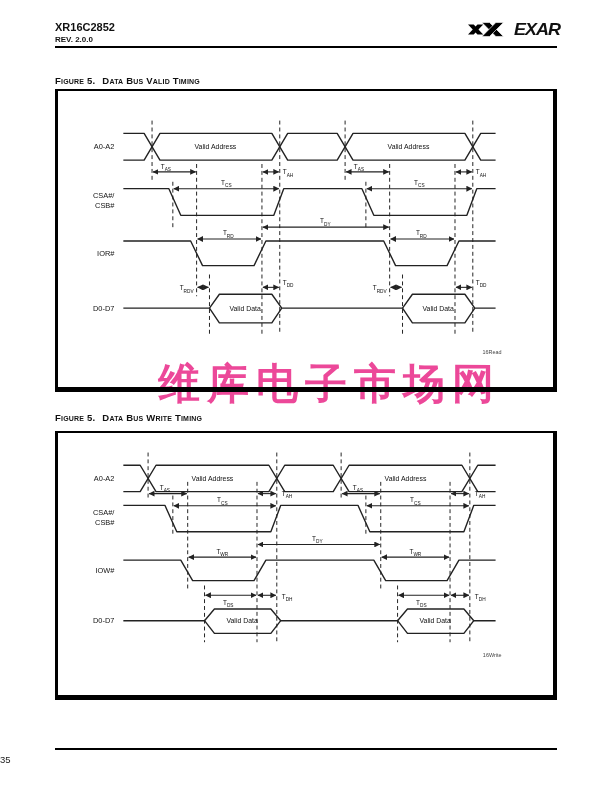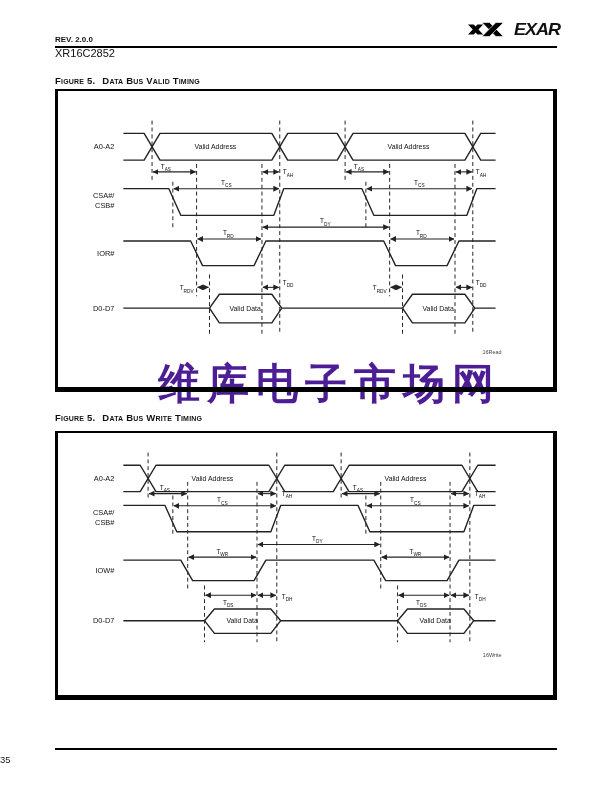--- a/index.html
+++ b/index.html
@@ -1,29 +1,29 @@
 <!DOCTYPE html>
 <html><head>
 <meta charset="utf-8">
 <style>
   html,body{margin:0;padding:0;background:#fff;}
   .page{position:relative;width:612px;height:792px;background:#fff;overflow:hidden;
         font-family:"Liberation Sans",sans-serif;color:#111;}
-  .hdr-part{position:absolute;left:55px;top:21px;font-size:11px;font-weight:normal;margin-top:26px;}
+  .hdr-part{position:absolute;left:55px;top:21px;font-size:11px;font-weight:bold;}
   .hdr-rev{position:absolute;left:55px;top:35px;font-size:8px;font-weight:bold;}
   .hdr-title{position:absolute;left:0;right:0;top:24px;text-align:center;font-size:10.5px;font-weight:bold;letter-spacing:.2px;}
   .hdr-rule{position:absolute;left:55px;top:46px;width:502px;height:2px;background:#000;}
   .logo{position:absolute;right:52px;top:19px;display:flex;align-items:center;gap:8px;}
   .logo-text{font-size:18px;font-weight:bold;font-style:italic;letter-spacing:-1px;transform:scaleY(.95);}
   .figcap{position:absolute;left:55px;font-size:9.5px;font-weight:bold;font-variant:small-caps;letter-spacing:.2px;}
   .figcap .cl{margin-right:7px;}
   .figbox{position:absolute;left:55px;border:solid #000;border-width:2px 4px 5px 3px;background:transparent;}
   .figbox svg{display:block;}
   .watermark{position:absolute;left:158px;top:356px;font-size:42px;font-weight:bold;
-             color:#4c1d95;letter-spacing:7px;white-space:nowrap;z-index:0;}
+             color:#ec4899;letter-spacing:7px;white-space:nowrap;z-index:0;}
   .ftr-rule{position:absolute;left:55px;top:748px;width:502px;height:2px;background:#000;}
   .pageno{position:absolute;left:0;right:0;top:754px;text-align:left;font-size:9.5px;color:#222;}
   svg{font-family:"Liberation Sans",sans-serif;}
   .wave{fill:none;stroke:#222;stroke-width:1.4;stroke-linejoin:round;}
   .dash{stroke:#222;stroke-width:1;stroke-dasharray:4 3;}
   .arr{stroke:#222;stroke-width:1.1;}
   .sig{font-size:7.5px;fill:#111;}
   .lbl{font-size:7px;fill:#111;}
   .tl{font-size:6.5px;fill:#111;}
   .tl .sub{font-size:4.8px;}

